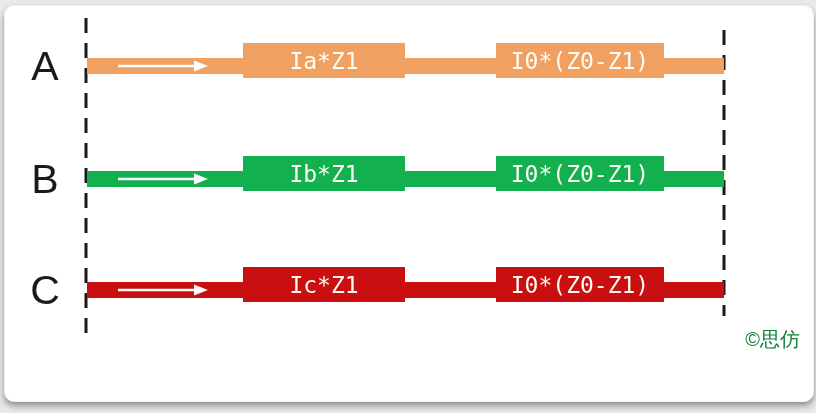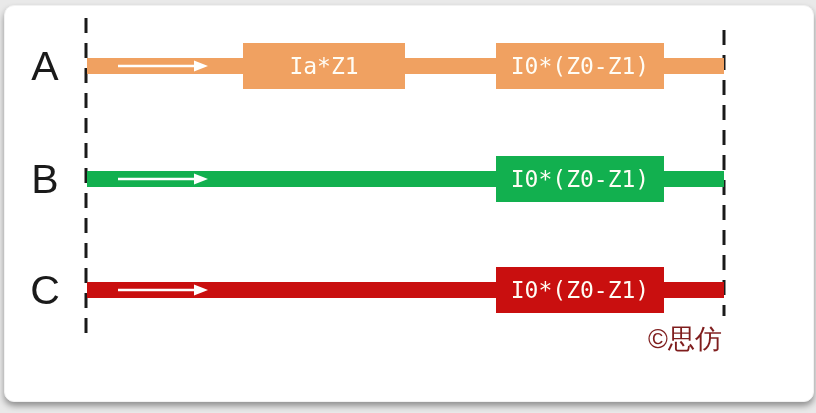--- a/index.html
+++ b/index.html
@@ -26,35 +26,35 @@
     position:absolute;left:22px;top:0;width:46px;height:46px;
     display:flex;align-items:center;justify-content:center;
     font-size:41px;color:#1a1a1a;letter-spacing:0;
   }
   .phase-line{
     position:absolute;left:87px;top:15px;width:637px;height:16px;
     background:var(--phase-color);
   }
   .arrow{position:absolute;left:117px;top:16px;}
   .block{
-    position:absolute;top:0;height:46px;
+    position:absolute;top:0;height:35px;
     background:var(--phase-color);
     display:flex;align-items:center;justify-content:center;
     color:#fffdf5;
     font-family:"DejaVu Sans Mono", monospace;
     font-size:23px;
     white-space:nowrap;
   }
   .block1{left:243px;width:162px;}
   .block2{left:496px;width:168px;}
   .watermark{
     position:absolute;left:648px;top:326px;width:152px;
-    text-align:left;
-    font-size:27px;line-height:26px;
-    color:#7f1d1d;
+    text-align:right;
+    font-size:20px;line-height:26px;
+    color:#15803d;
   }
 </style>
 </head>
 <body>
 
 <div class="stage">
   <div class="card"></div>
 
   <svg class="dashline" style="left:84px;top:18px;" width="4" height="320">
     <line x1="2" y1="0" x2="2" y2="320" stroke="#1a1a1a" stroke-width="3" stroke-dasharray="15 10"></line>
@@ -75,29 +75,31 @@
     <div class="block block2">I0*(Z0-Z1)</div>
   </div>
 
   <div class="row row-b" style="--phase-color: #12B04F;">
     <div class="phase-label">B</div>
     <div class="phase-line"></div>
     <svg class="arrow" width="92" height="14">
       <line x1="1" y1="7" x2="78" y2="7" stroke="#ffffff" stroke-width="2.4"></line>
       <path d="M77 1.5 L91 7 L77 12.5 Z" fill="#ffffff"></path>
     </svg>
+    <div class="block block1">Ib*Z1</div>
     <div class="block block2">I0*(Z0-Z1)</div>
   </div>
 
   <div class="row row-c" style="--phase-color: #C90F0F;">
     <div class="phase-label">C</div>
     <div class="phase-line"></div>
     <svg class="arrow" width="92" height="14">
       <line x1="1" y1="7" x2="78" y2="7" stroke="#ffffff" stroke-width="2.4"></line>
       <path d="M77 1.5 L91 7 L77 12.5 Z" fill="#ffffff"></path>
     </svg>
+    <div class="block block1">Ic*Z1</div>
     <div class="block block2">I0*(Z0-Z1)</div>
   </div>
 
   <div class="watermark">
     <div>©思仿</div>
   </div>
 </div>
 
 </body></html>

